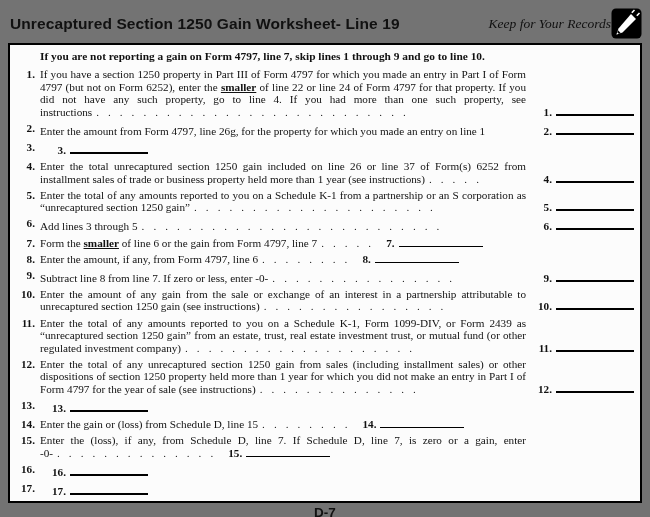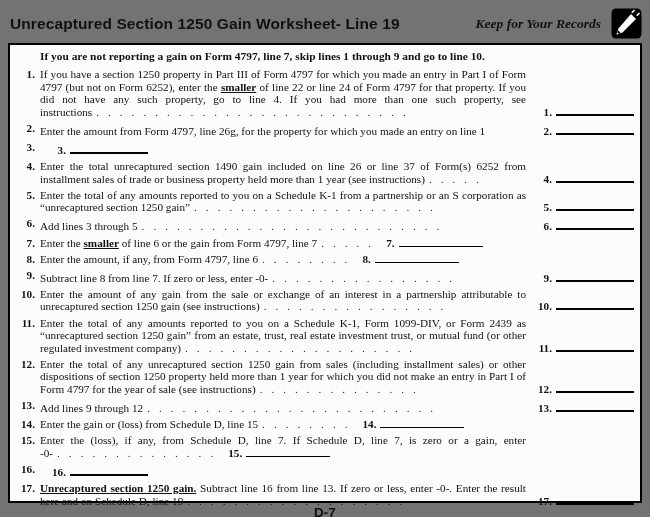--- a/index.html
+++ b/index.html
@@ -8,22 +8,22 @@
     font-family:"Liberation Serif",serif;position:relative;overflow:hidden;
     box-sizing:border-box;
   }
   
   .header{display:flex;align-items:center;padding:8px 8px 4px 10px;}
   .title{
     font-family:"Liberation Sans",sans-serif;font-weight:bold;
     font-size:15.5px;flex:1;letter-spacing:0.1px;
   }
   .keep{
-    font-family:"Liberation Serif",serif;font-style:italic;font-weight:bold;
-    font-size:13.5px;margin-right:10px;white-space:nowrap;
+    font-family:"Liberation Serif",serif;font-style:italic;font-weight:normal;
+    font-size:13.5px;white-space:nowrap;
   }
   .pencil-box{width:31px;height:31px;flex:0 0 31px;}
   
   .box{
     margin:0 8px;border:2px solid #000;background:#fcfcfc;
     padding:5px 6px 3px 6px;box-sizing:border-box;height:460px;
   }
   .intro{
     font-weight:bold;font-size:11.4px;line-height:13px;
     padding-left:24px;margin-bottom:5px;
@@ -97,21 +97,21 @@
         </div>
         <div class="item">
           <span class="num">3.</span>
           <span class="entry">
             <span class="enum">3.</span>
             <span class="eline"></span>
           </span>
         </div>
         <div class="item">
           <span class="num">4.</span>
-          <span class="text"><span>Enter the total unrecaptured section 1490 gain included on line 26 or line 37 of Form(s) 6252 from installment sales of trade or business property held more than 1 year (see instructions)</span><span class="dots">.....</span></span>
+          <span class="text"><span>Enter the total unrecaptured section 1250 gain included on line 26 or line 37 of Form(s) 6252 from installment sales of trade or business property held more than 1 year (see instructions)</span><span class="dots">.....</span></span>
           <span class="entry">
             <span class="enum">4.</span>
             <span class="eline"></span>
           </span>
         </div>
         <div class="item">
           <span class="num">5.</span>
           <span class="text"><span>Enter the total of any amounts reported to you on a Schedule K-1 from a partnership or an S corporation as “unrecaptured section 1250 gain”</span><span class="dots">.....................</span></span>
           <span class="entry">
             <span class="enum">5.</span>
@@ -121,21 +121,21 @@
         <div class="item">
           <span class="num">6.</span>
           <span class="text"><span>Add lines 3 through 5</span><span class="dots">..........................</span></span>
           <span class="entry">
             <span class="enum">6.</span>
             <span class="eline"></span>
           </span>
         </div>
         <div class="item">
           <span class="num">7.</span>
-          <span class="text"><span>Enter the </span><span class="bold">smaller</span><span> of line 6 or the gain from Form 4797, line 7</span><span class="dots">.....</span><span class="ientry"><span class="enum">7.</span><span class="eline"></span></span></span>
+          <span class="text"><span>Form the </span><span class="bold">smaller</span><span> of line 6 or the gain from Form 4797, line 7</span><span class="dots">.....</span><span class="ientry"><span class="enum">7.</span><span class="eline"></span></span></span>
           <span class="entry"></span>
         </div>
         <div class="item">
           <span class="num">8.</span>
           <span class="text"><span>Enter the amount, if any, from Form 4797, line 6</span><span class="dots">........</span><span class="ientry"><span class="enum">8.</span><span class="eline"></span></span></span>
           <span class="entry"></span>
         </div>
         <div class="item">
           <span class="num">9.</span>
           <span class="text"><span>Subtract line 8 from line 7. If zero or less, enter -0-</span><span class="dots">................</span></span>
@@ -163,21 +163,20 @@
         <div class="item">
           <span class="num">12.</span>
           <span class="text"><span>Enter the total of any unrecaptured section 1250 gain from sales (including installment sales) or other dispositions of section 1250 property held more than 1 year for which you did not make an entry in Part I of Form 4797 for the year of sale (see instructions)</span><span class="dots">..............</span></span>
           <span class="entry">
             <span class="enum">12.</span>
             <span class="eline"></span>
           </span>
         </div>
         <div class="item">
           <span class="num">13.</span>
-          <span class="text"><span>Add lines 9 through 12</span><span class="dots">.........................</span></span>
           <span class="entry">
             <span class="enum">13.</span>
             <span class="eline"></span>
           </span>
         </div>
         <div class="item">
           <span class="num">14.</span>
           <span class="text"><span>Enter the gain or (loss) from Schedule D, line 15</span><span class="dots">........</span><span class="ientry"><span class="enum">14.</span><span class="eline"></span></span></span>
           <span class="entry"></span>
         </div>
@@ -188,21 +187,20 @@
         </div>
         <div class="item">
           <span class="num">16.</span>
           <span class="entry">
             <span class="enum">16.</span>
             <span class="eline"></span>
           </span>
         </div>
         <div class="item">
           <span class="num">17.</span>
-          <span class="text"><span class="bold">Unrecaptured section 1250 gain.</span><span> Subtract line 16 from line 13. If zero or less, enter -0-. Enter the result here and on Schedule D, line 19</span><span class="dots">...................</span></span>
           <span class="entry">
             <span class="enum">17.</span>
             <span class="eline"></span>
           </span>
         </div>
       </div>
   </div>
 
   <div class="footer">D-7</div>
 

